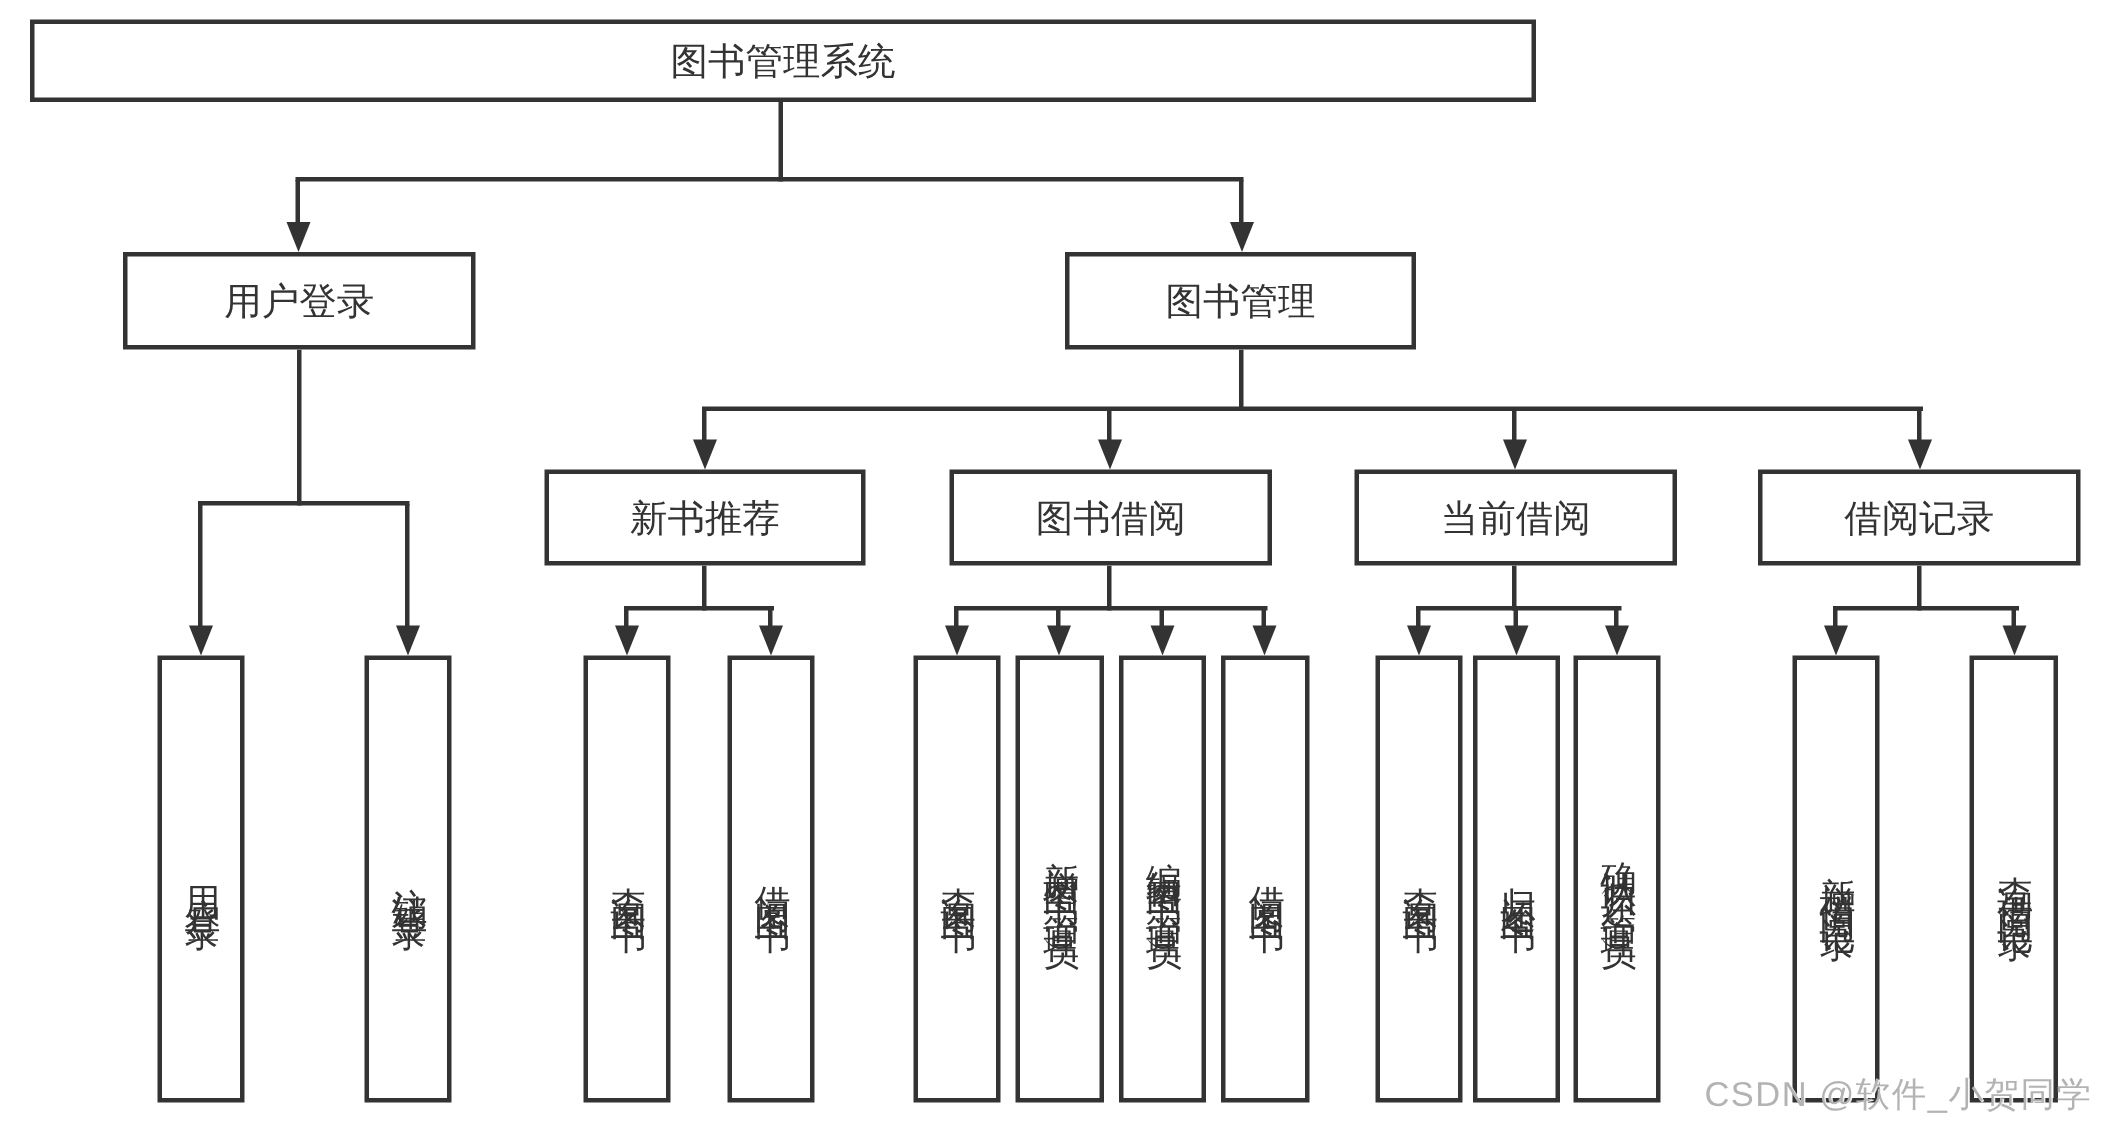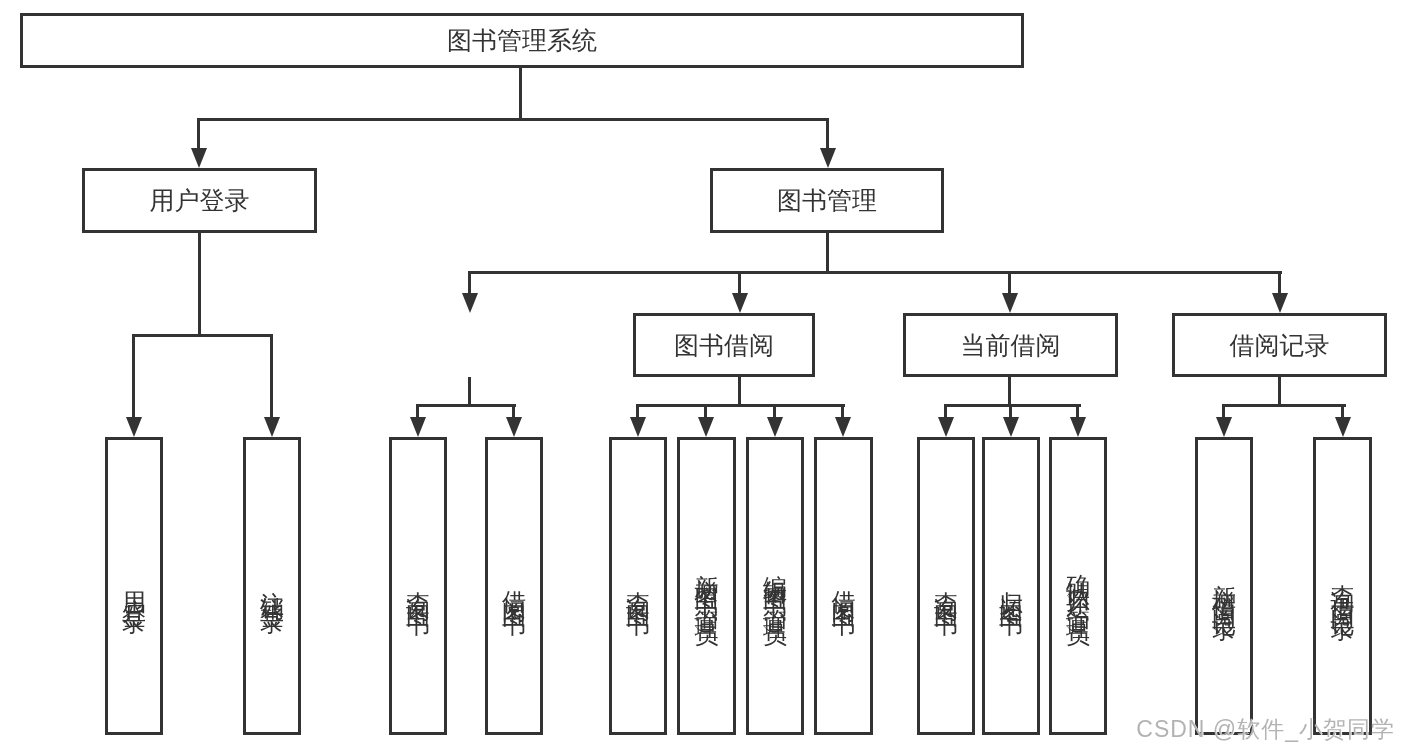--- a/index.html
+++ b/index.html
@@ -97,21 +97,22 @@
   <div class="hl" style="left:468px; top:271px; width:814px;"></div>
   <div class="vl" style="left:468px; top:273px; height:24px;"></div>
   <div class="ah" style="left:462px; top:293px;"></div>
   <div class="vl" style="left:738px; top:273px; height:24px;"></div>
   <div class="ah" style="left:732px; top:293px;"></div>
   <div class="vl" style="left:1008px; top:273px; height:24px;"></div>
   <div class="ah" style="left:1002px; top:293px;"></div>
   <div class="vl" style="left:1278px; top:273px; height:24px;"></div>
   <div class="ah" style="left:1272px; top:293px;"></div>
 
-  <div class="hbox" style="left:633px; top:313px; width:182px; height:64px;">图书借阅</div>
+  <div class="hbox" style="left:363px; top:313px; width:214px; height:64px;">新书推荐</div>
+  <div class="hbox" style="left:633px; top:313px; width:215px; height:64px;">图书借阅</div>
   <div class="hbox" style="left:1172px; top:313px; width:215px; height:64px;">借阅记录</div>
   <div class="hbox" style="left:903px; top:313px; width:215px; height:64px;">当前借阅</div>
 
   <div class="vl" style="left:468px; top:377px; height:30px;"></div>
   <div class="hl" style="left:416px; top:404px; width:100px;"></div>
   <div class="vl" style="left:416px; top:406px; height:15px;"></div>
   <div class="ah" style="left:410px; top:417px;"></div>
   <div class="vl" style="left:512px; top:406px; height:15px;"></div>
   <div class="ah" style="left:506px; top:417px;"></div>
 

